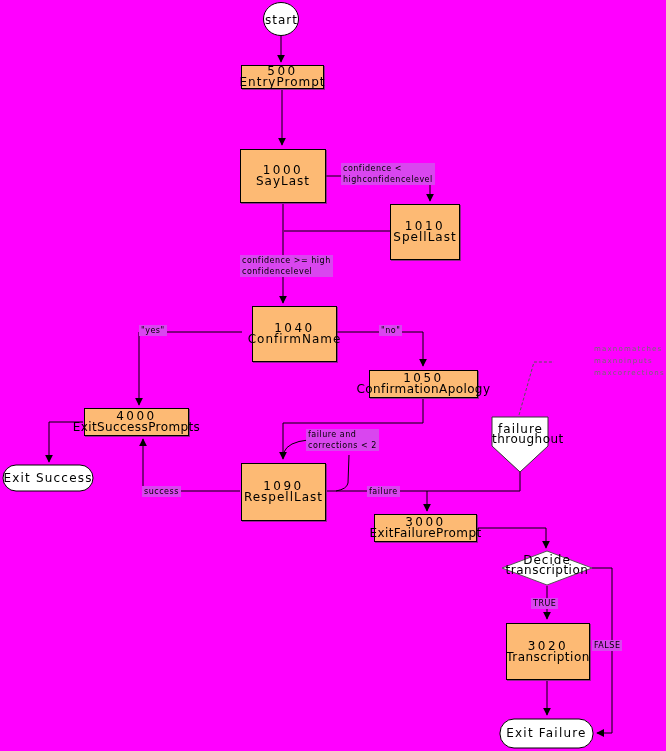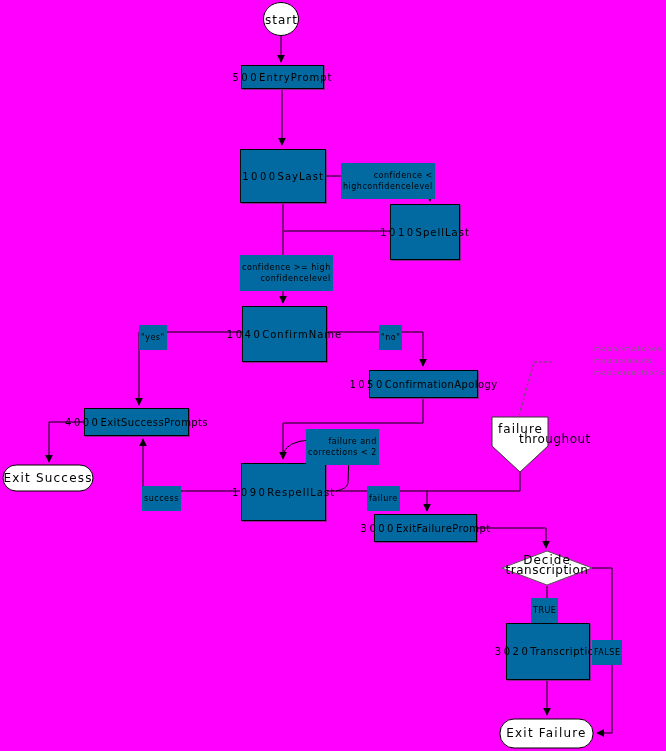--- a/index.html
+++ b/index.html
@@ -3,30 +3,30 @@
 <meta charset="utf-8">
 <style>
   html,body{margin:0;padding:0;}
   .canvas{
     position:relative;width:666px;height:751px;overflow:hidden;
     background:#ff00ff;
     font-family:"DejaVu Sans", sans-serif;color:#000;
   }
   svg.wires{position:absolute;left:0;top:0;}
   .box{
-    position:absolute;box-sizing:border-box;background:#0369a1;border:1px solid #000;
+    position:absolute;box-sizing:border-box;background:#fdba74;border:1px solid #000;
     box-shadow:1px 1px 0 rgba(60,60,60,.55);
-    display:flex;flex-direction:row;justify-content:center;align-items:center;
-    text-align:center;font-size:10px;line-height:11px;
+    display:flex;flex-direction:column;justify-content:center;align-items:center;
+    text-align:center;font-size:12px;line-height:11px;
   }
   .bid{letter-spacing:2.5px;}
   .bname{letter-spacing:1px;white-space:nowrap;}
   .lbl{
-    position:absolute;background:#0369a1;font-size:8px;letter-spacing:.5px;
-    line-height:11px;text-align:right;padding:7px 2px;white-space:nowrap;display:inline-block;
+    position:absolute;background:#d946ef;font-size:8px;letter-spacing:.5px;
+    line-height:11px;text-align:left;padding:0 2px;white-space:nowrap;display:inline-block;
   }
   .otext{
     position:absolute;font-size:12px;letter-spacing:1px;line-height:10px;
     text-align:center;white-space:nowrap;
   }
   .ann{
     position:absolute;font-size:7px;letter-spacing:1.2px;line-height:12px;
     color:#6f6f6f;white-space:nowrap;margin-left:38px;
   }
 </style>
@@ -68,21 +68,21 @@
     <rect x="500" y="719" width="93" height="29" rx="14" ry="14" fill="#fff" stroke="#000"></rect>
     <polygon points="492,417 548,417 548,446 520,472 492,446" fill="#fff" stroke="#333"></polygon>
     <polygon points="502,568 547,551 592,568 547,585" fill="#fff" stroke="#555"></polygon>
   </svg>
 
   <div class="otext" style="left:259px;top:15px;width:45px;">start</div>
   <div class="otext" style="left:3px;top:473px;width:90px;letter-spacing:1.2px;">Exit Success</div>
   <div class="otext" style="left:500px;top:728px;width:93px;letter-spacing:1.2px;">Exit Failure</div>
   <div class="otext" style="left:492px;top:424px;width:57px;">
     <div>failure</div>
-    <div style="letter-spacing:.5px;padding-left:27px;">throughout</div>
+    <div style="letter-spacing:.5px;">throughout</div>
   </div>
   <div class="otext" style="left:495px;top:555px;width:104px;">
     <div>Decide</div>
     <div style="letter-spacing:.5px;">transcription</div>
   </div>
 
   <div class="box" style="left:241px;top:65px;width:83px;height:24px;">
     <div class="bid">500</div>
     <div class="bname">EntryPrompt</div>
   </div>
@@ -90,21 +90,21 @@
   <div class="box" style="left:240px;top:149px;width:86px;height:54px;">
     <div class="bid">1000</div>
     <div class="bname">SayLast</div>
   </div>
 
   <div class="box" style="left:390px;top:204px;width:70px;height:56px;">
     <div class="bid">1010</div>
     <div class="bname">SpellLast</div>
   </div>
 
-  <div class="box" style="left:242px;top:306px;width:85px;height:56px;">
+  <div class="box" style="left:252px;top:306px;width:85px;height:56px;">
     <div class="bid">1040</div>
     <div class="bname">ConfirmName</div>
   </div>
 
   <div class="box" style="left:369px;top:370px;width:109px;height:28px;">
     <div class="bid">1050</div>
     <div class="bname" style="letter-spacing:.4px;">ConfirmationApology</div>
   </div>
 
   <div class="box" style="left:84px;top:408px;width:105px;height:28px;">

